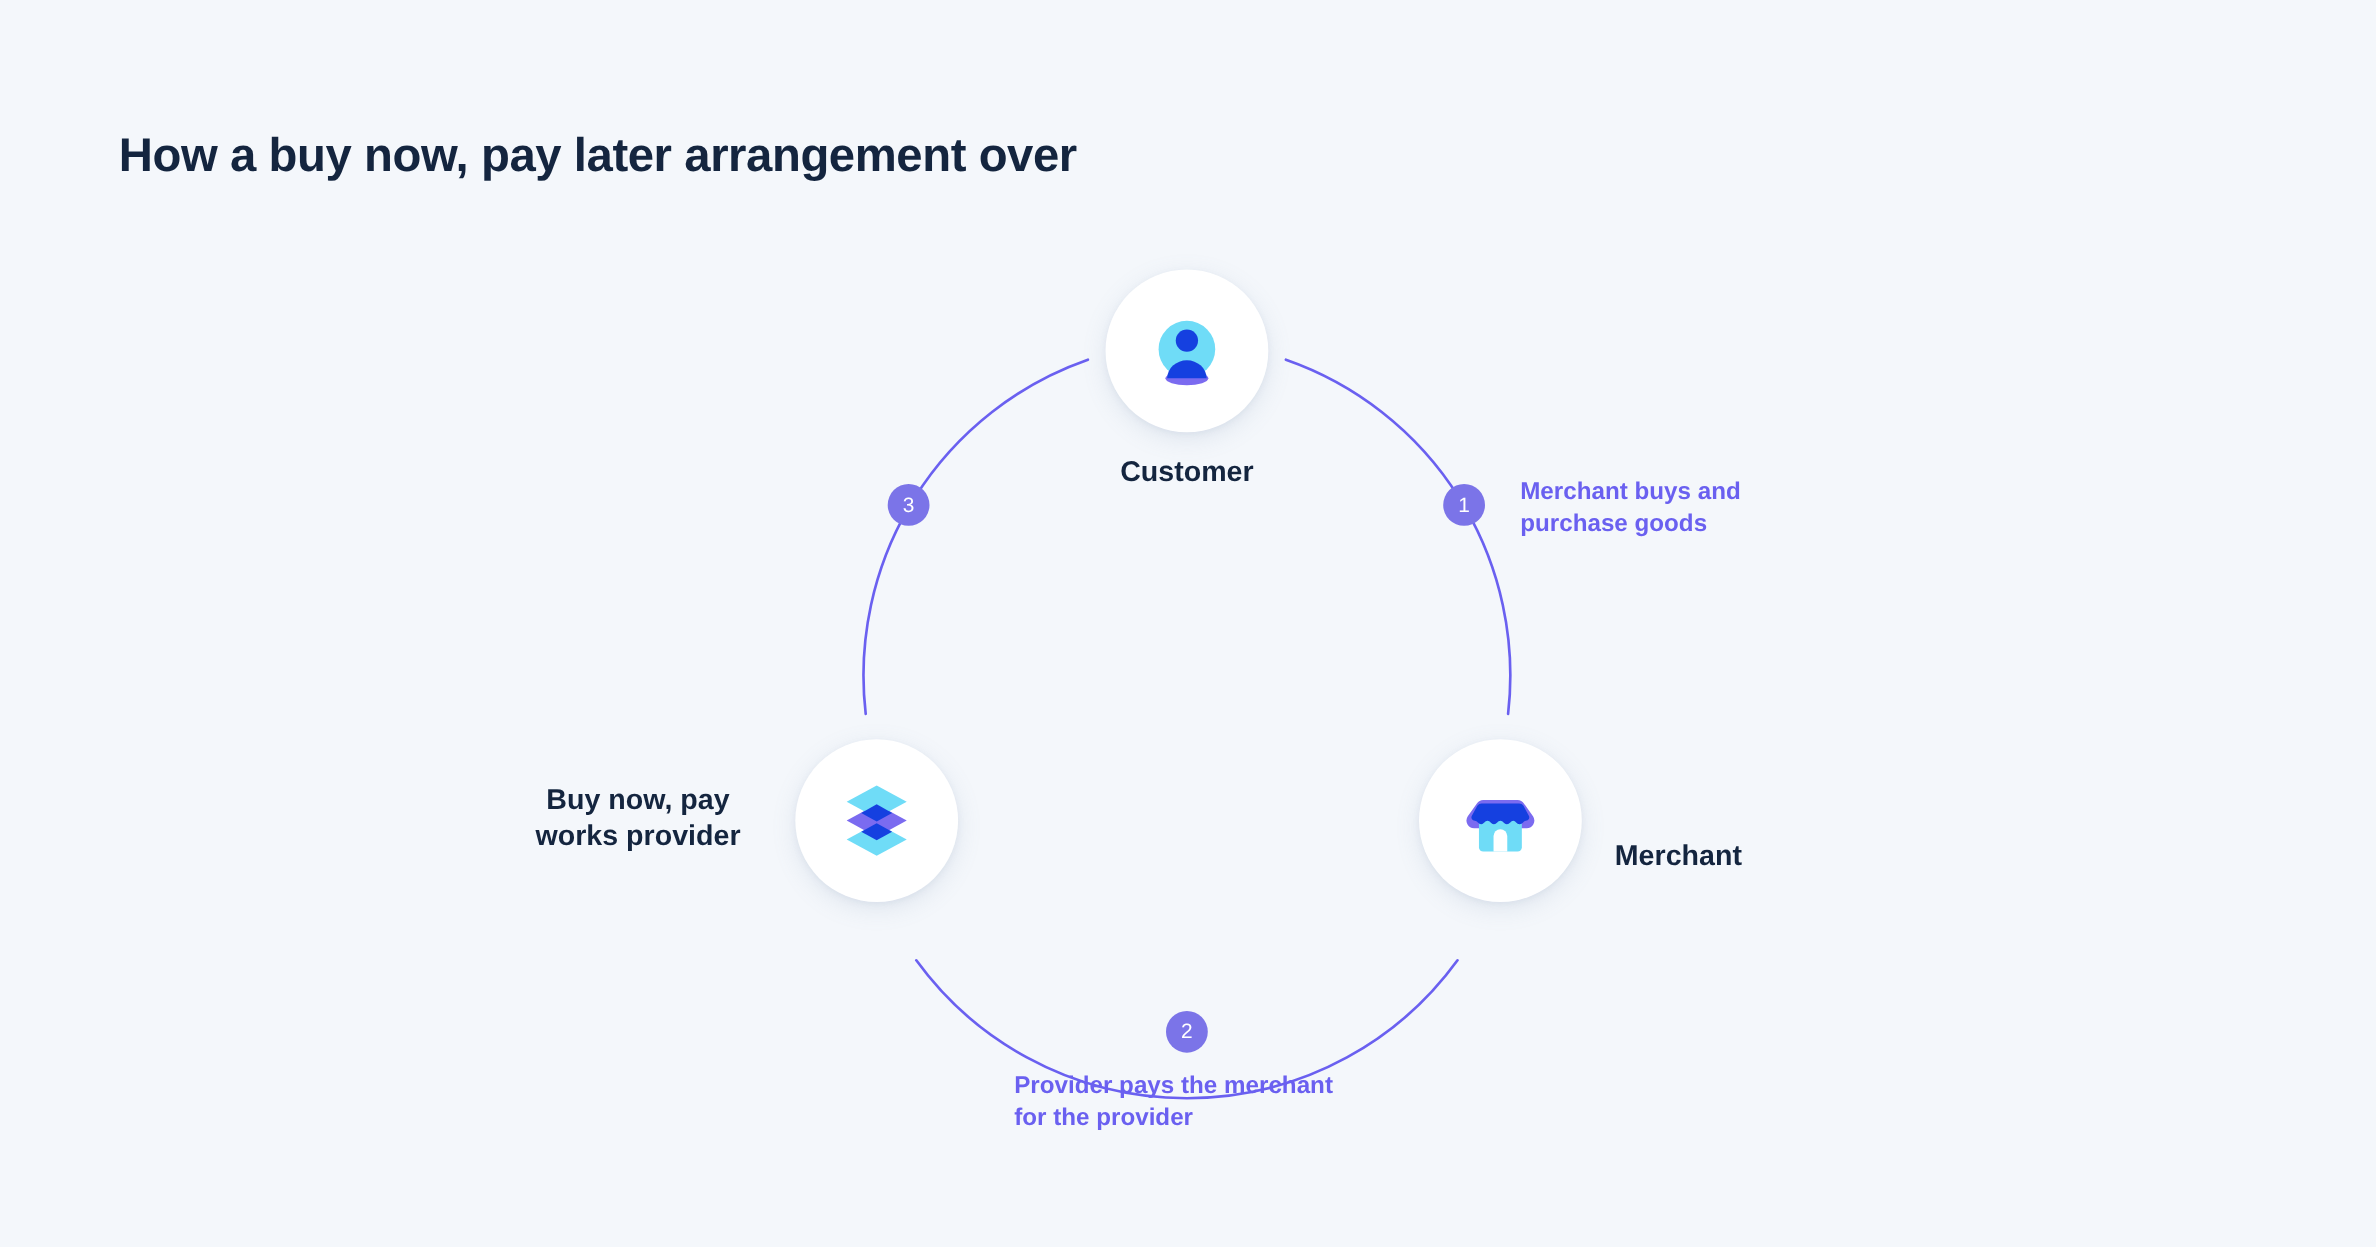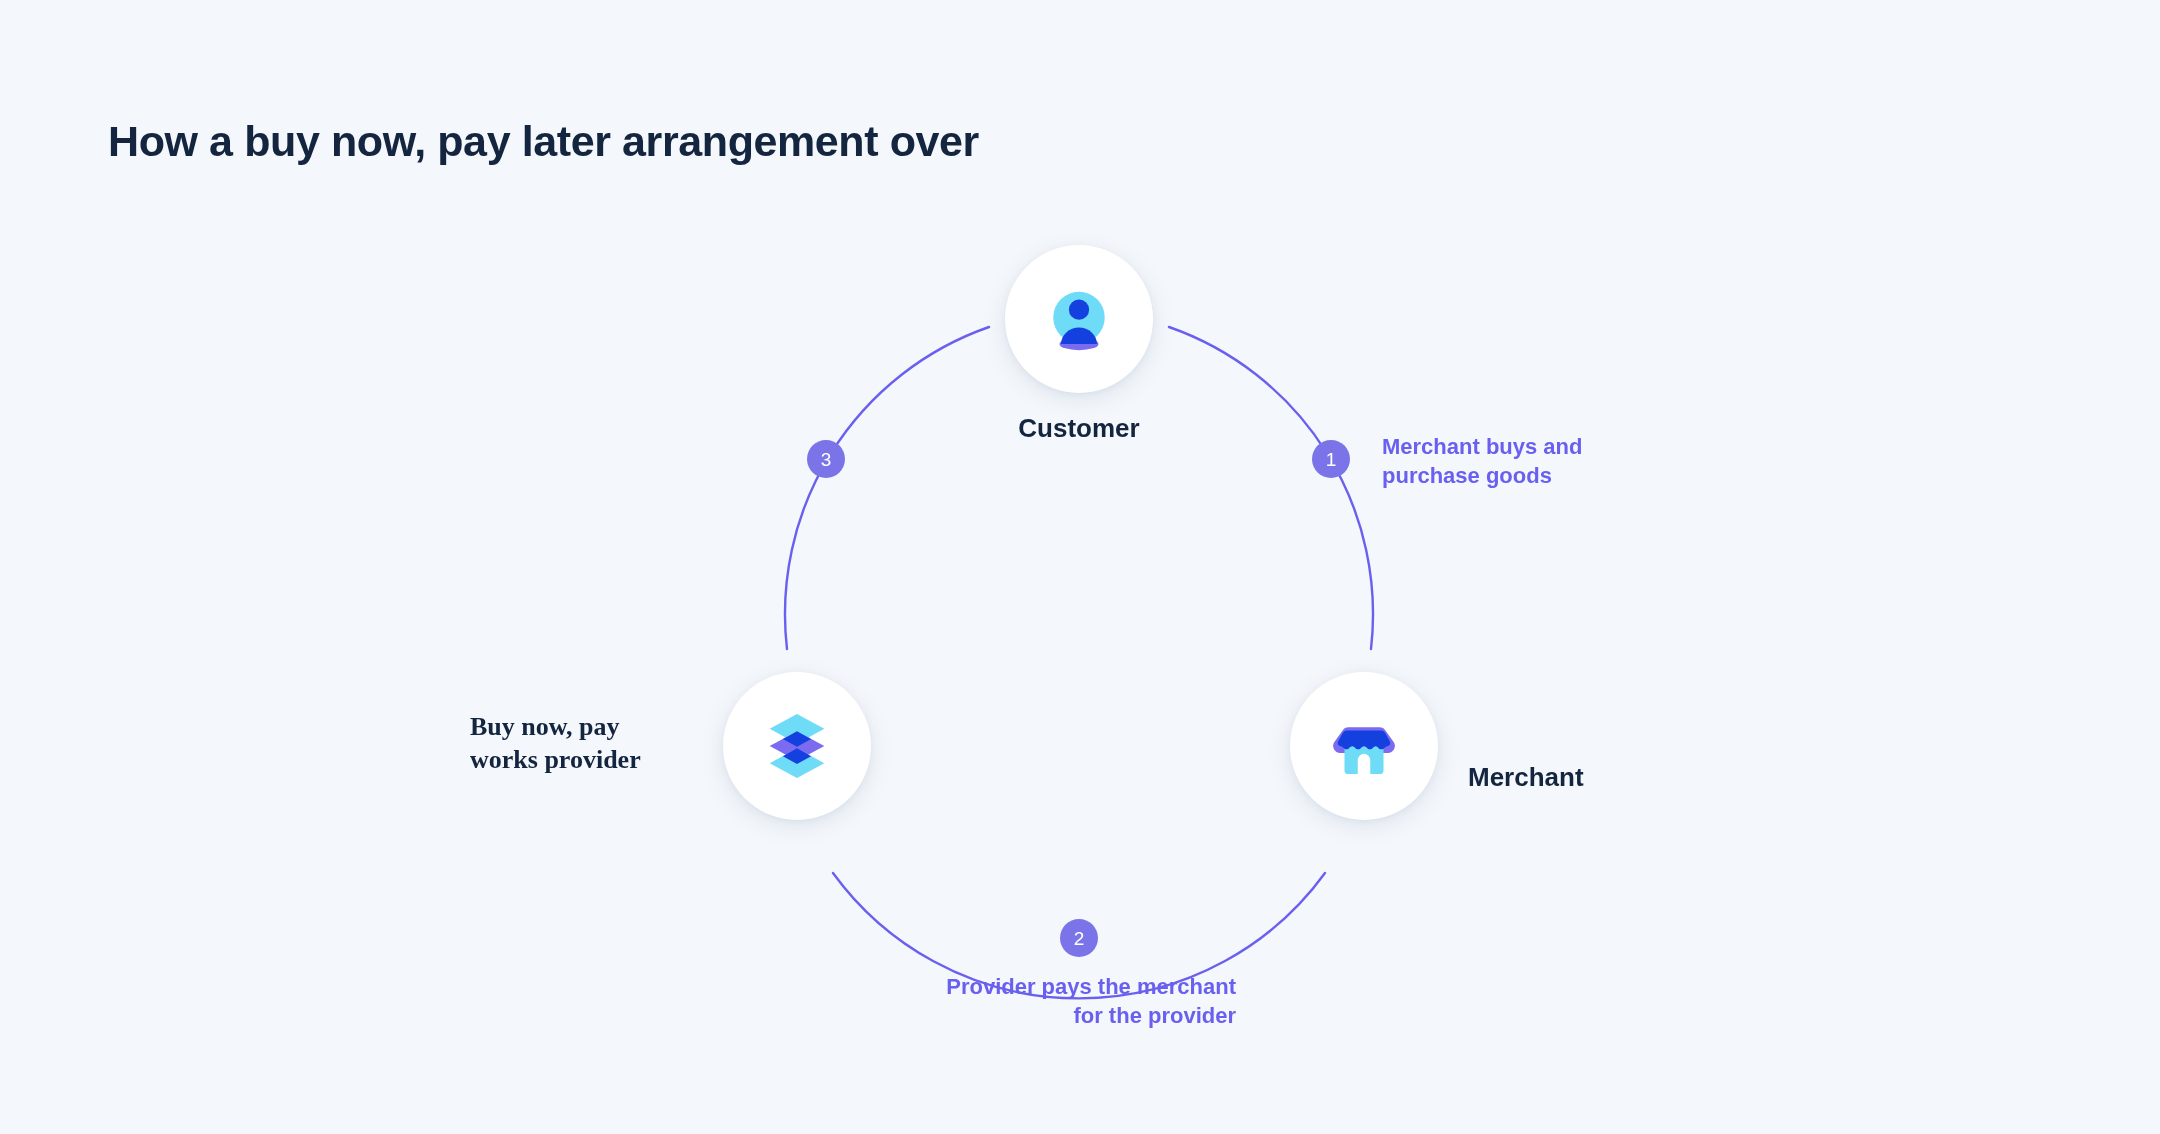--- a/index.html
+++ b/index.html
@@ -83,22 +83,21 @@
   #label-merchant {
     left: 1468px;
     top: 761px;
     text-align: right;
     white-space: nowrap;
   }
   #label-provider {
     left: 470px;
     top: 710px;
     width: 220px;
-    text-align: left;
-    font-family: Liberation Serif, serif;
+    text-align: center;
   }
 
   
   .badge {
     position: absolute;
     width: 38px;
     height: 38px;
     border-radius: 50%;
     background: #7b74e8;
     color: #ffffff;
@@ -121,24 +120,24 @@
     color: #6a60f0;
     line-height: 1.33;
   }
   #step-text-1 {
     left: 1382px;
     top: 432px;
     width: 300px;
     text-align: left;
   }
   #step-text-2 {
-    left: 836px;
+    left: 922px;
     top: 972px;
     width: 400px;
-    text-align: right;
+    text-align: left;
   }
   #step-text-3 {
     left: 500px;
     top: 432px;
     width: 275px;
     text-align: right;
   }
 </style>
 </head>
 <body>

